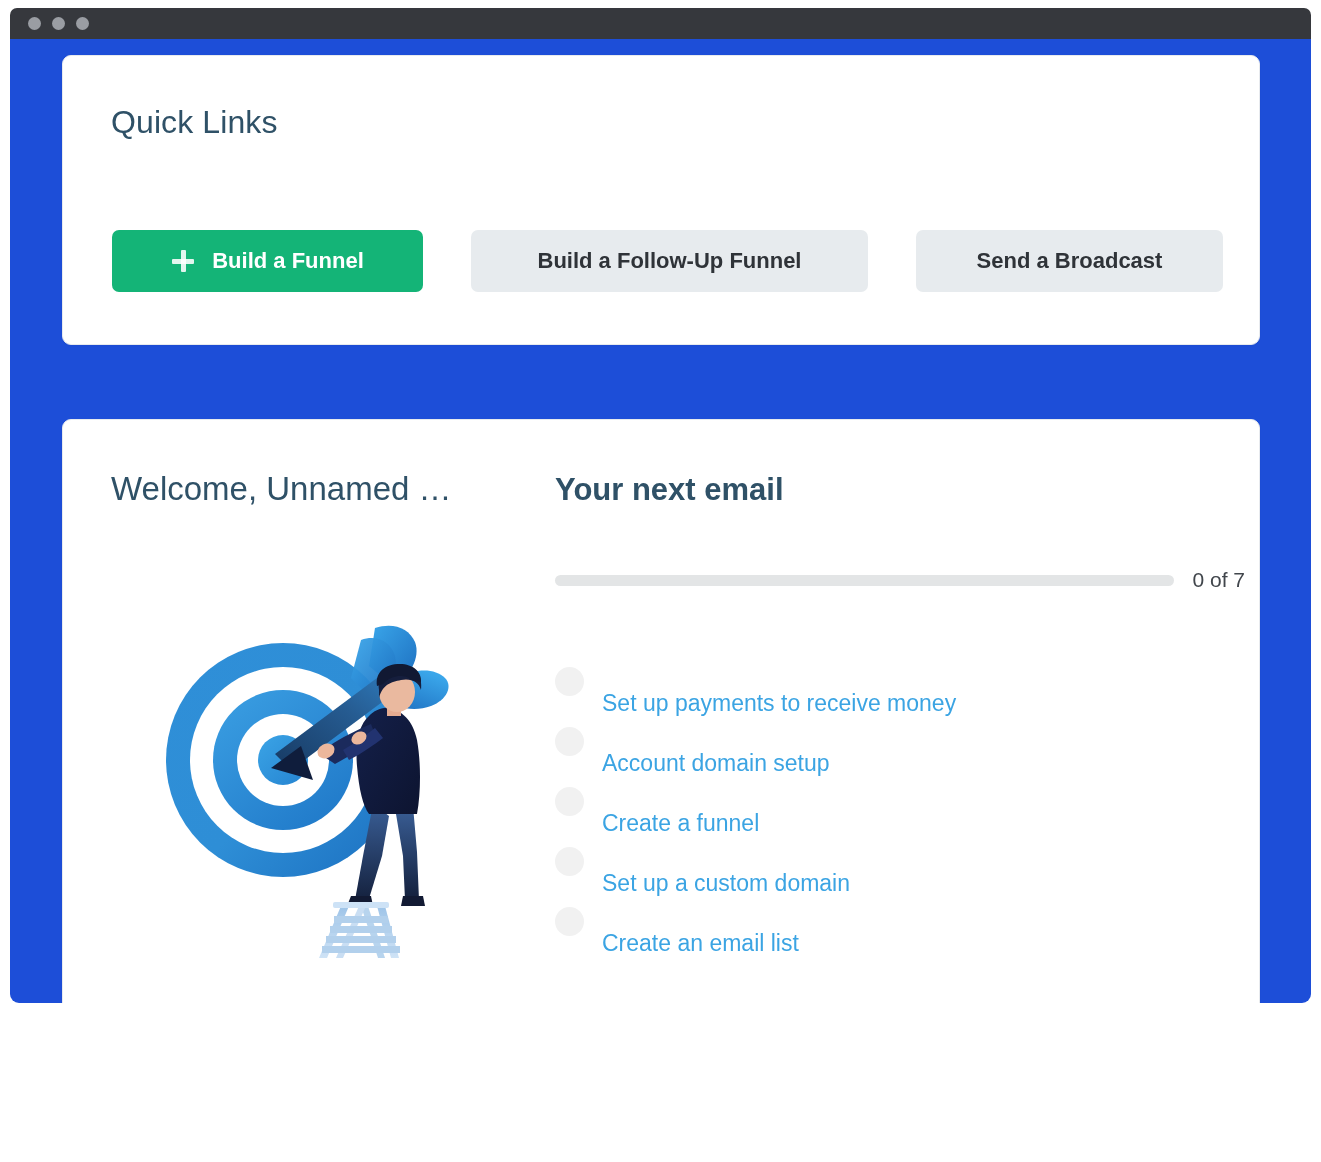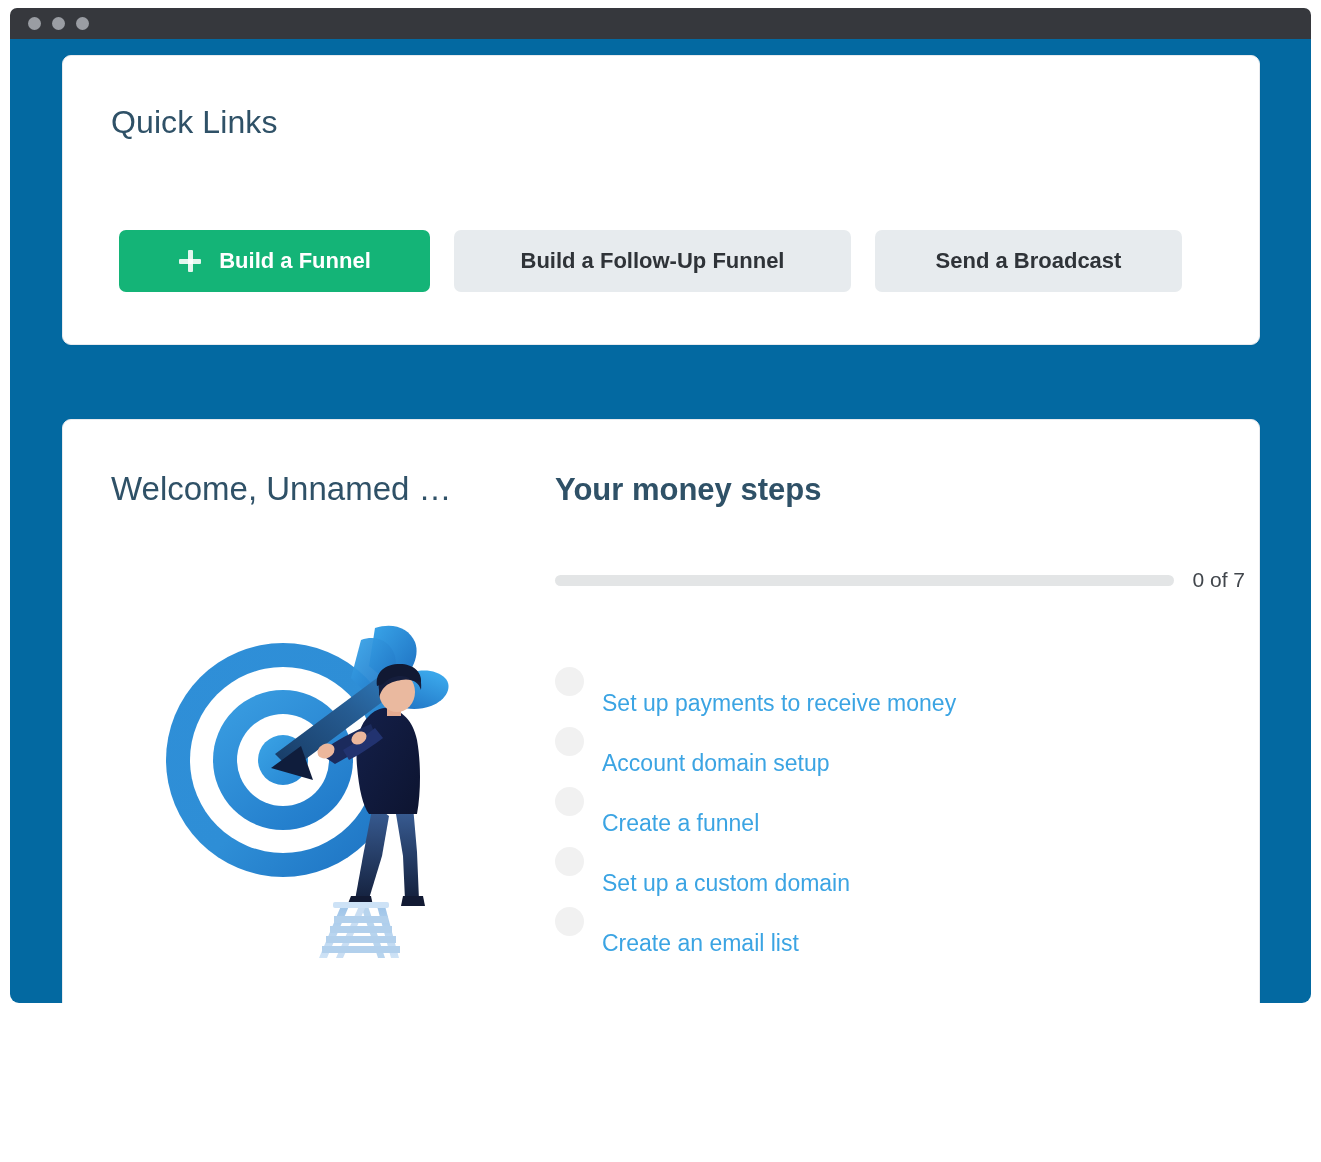--- a/index.html
+++ b/index.html
@@ -38,21 +38,21 @@
     border-radius: 50%;
     background: #9a9da3;
     display: block;
   }
 
   .viewport {
     position: absolute;
     left: 10px; top: 39px;
     width: 1301px;
     height: 964px;
-    background: #0369a1;
+    background: #1d4ed8;
     border-radius: 0 0 9px 9px;
     overflow: hidden;
   }
 
   
   .card {
     position: absolute;
     background: #ffffff;
     border: 1px solid #e7eaee;
     border-radius: 9px;
@@ -80,24 +80,24 @@
     top: 48px;
     font-size: 32px;
     color: #2f5167;
     font-weight: 400;
     letter-spacing: 0.1px;
     white-space: nowrap;
   }
 
   .btn-row {
     position: absolute;
-    left: 56px;
+    left: 49px;
     top: 174px;
     display: flex;
-    gap: 24px;
+    gap: 48px;
   }
 
   .btn {
     height: 62px;
     border: none;
     border-radius: 7px;
     font-family: "Liberation Sans", sans-serif;
     font-size: 22px;
     font-weight: bold;
     display: flex;
@@ -356,21 +356,21 @@
             <rect x="171" y="296" width="54" height="7" fill="#b2d0ec"></rect>
             <rect x="167" y="306" width="62" height="7" fill="#b2d0ec"></rect>
             <rect x="163" y="316" width="70" height="7" fill="#b2d0ec"></rect>
             <rect x="159" y="326" width="78" height="7" fill="#b2d0ec"></rect>
 
             <rect x="170" y="282" width="56" height="6" rx="2" fill="#cde2f6"></rect>
           </g>
         </svg>
       </div>
 
-      <h2 class="steps-title">Your money steps</h2>
+      <h2 class="steps-title">Your next email</h2>
 
       <div class="progress-row">
         <div class="progress-track">
           <div class="progress-fill" style="width: 0%;"></div>
         </div>
         <span class="progress-label">0 of 7</span>
       </div>
 
       <ul class="steps-list">
         <li class="step-item">

